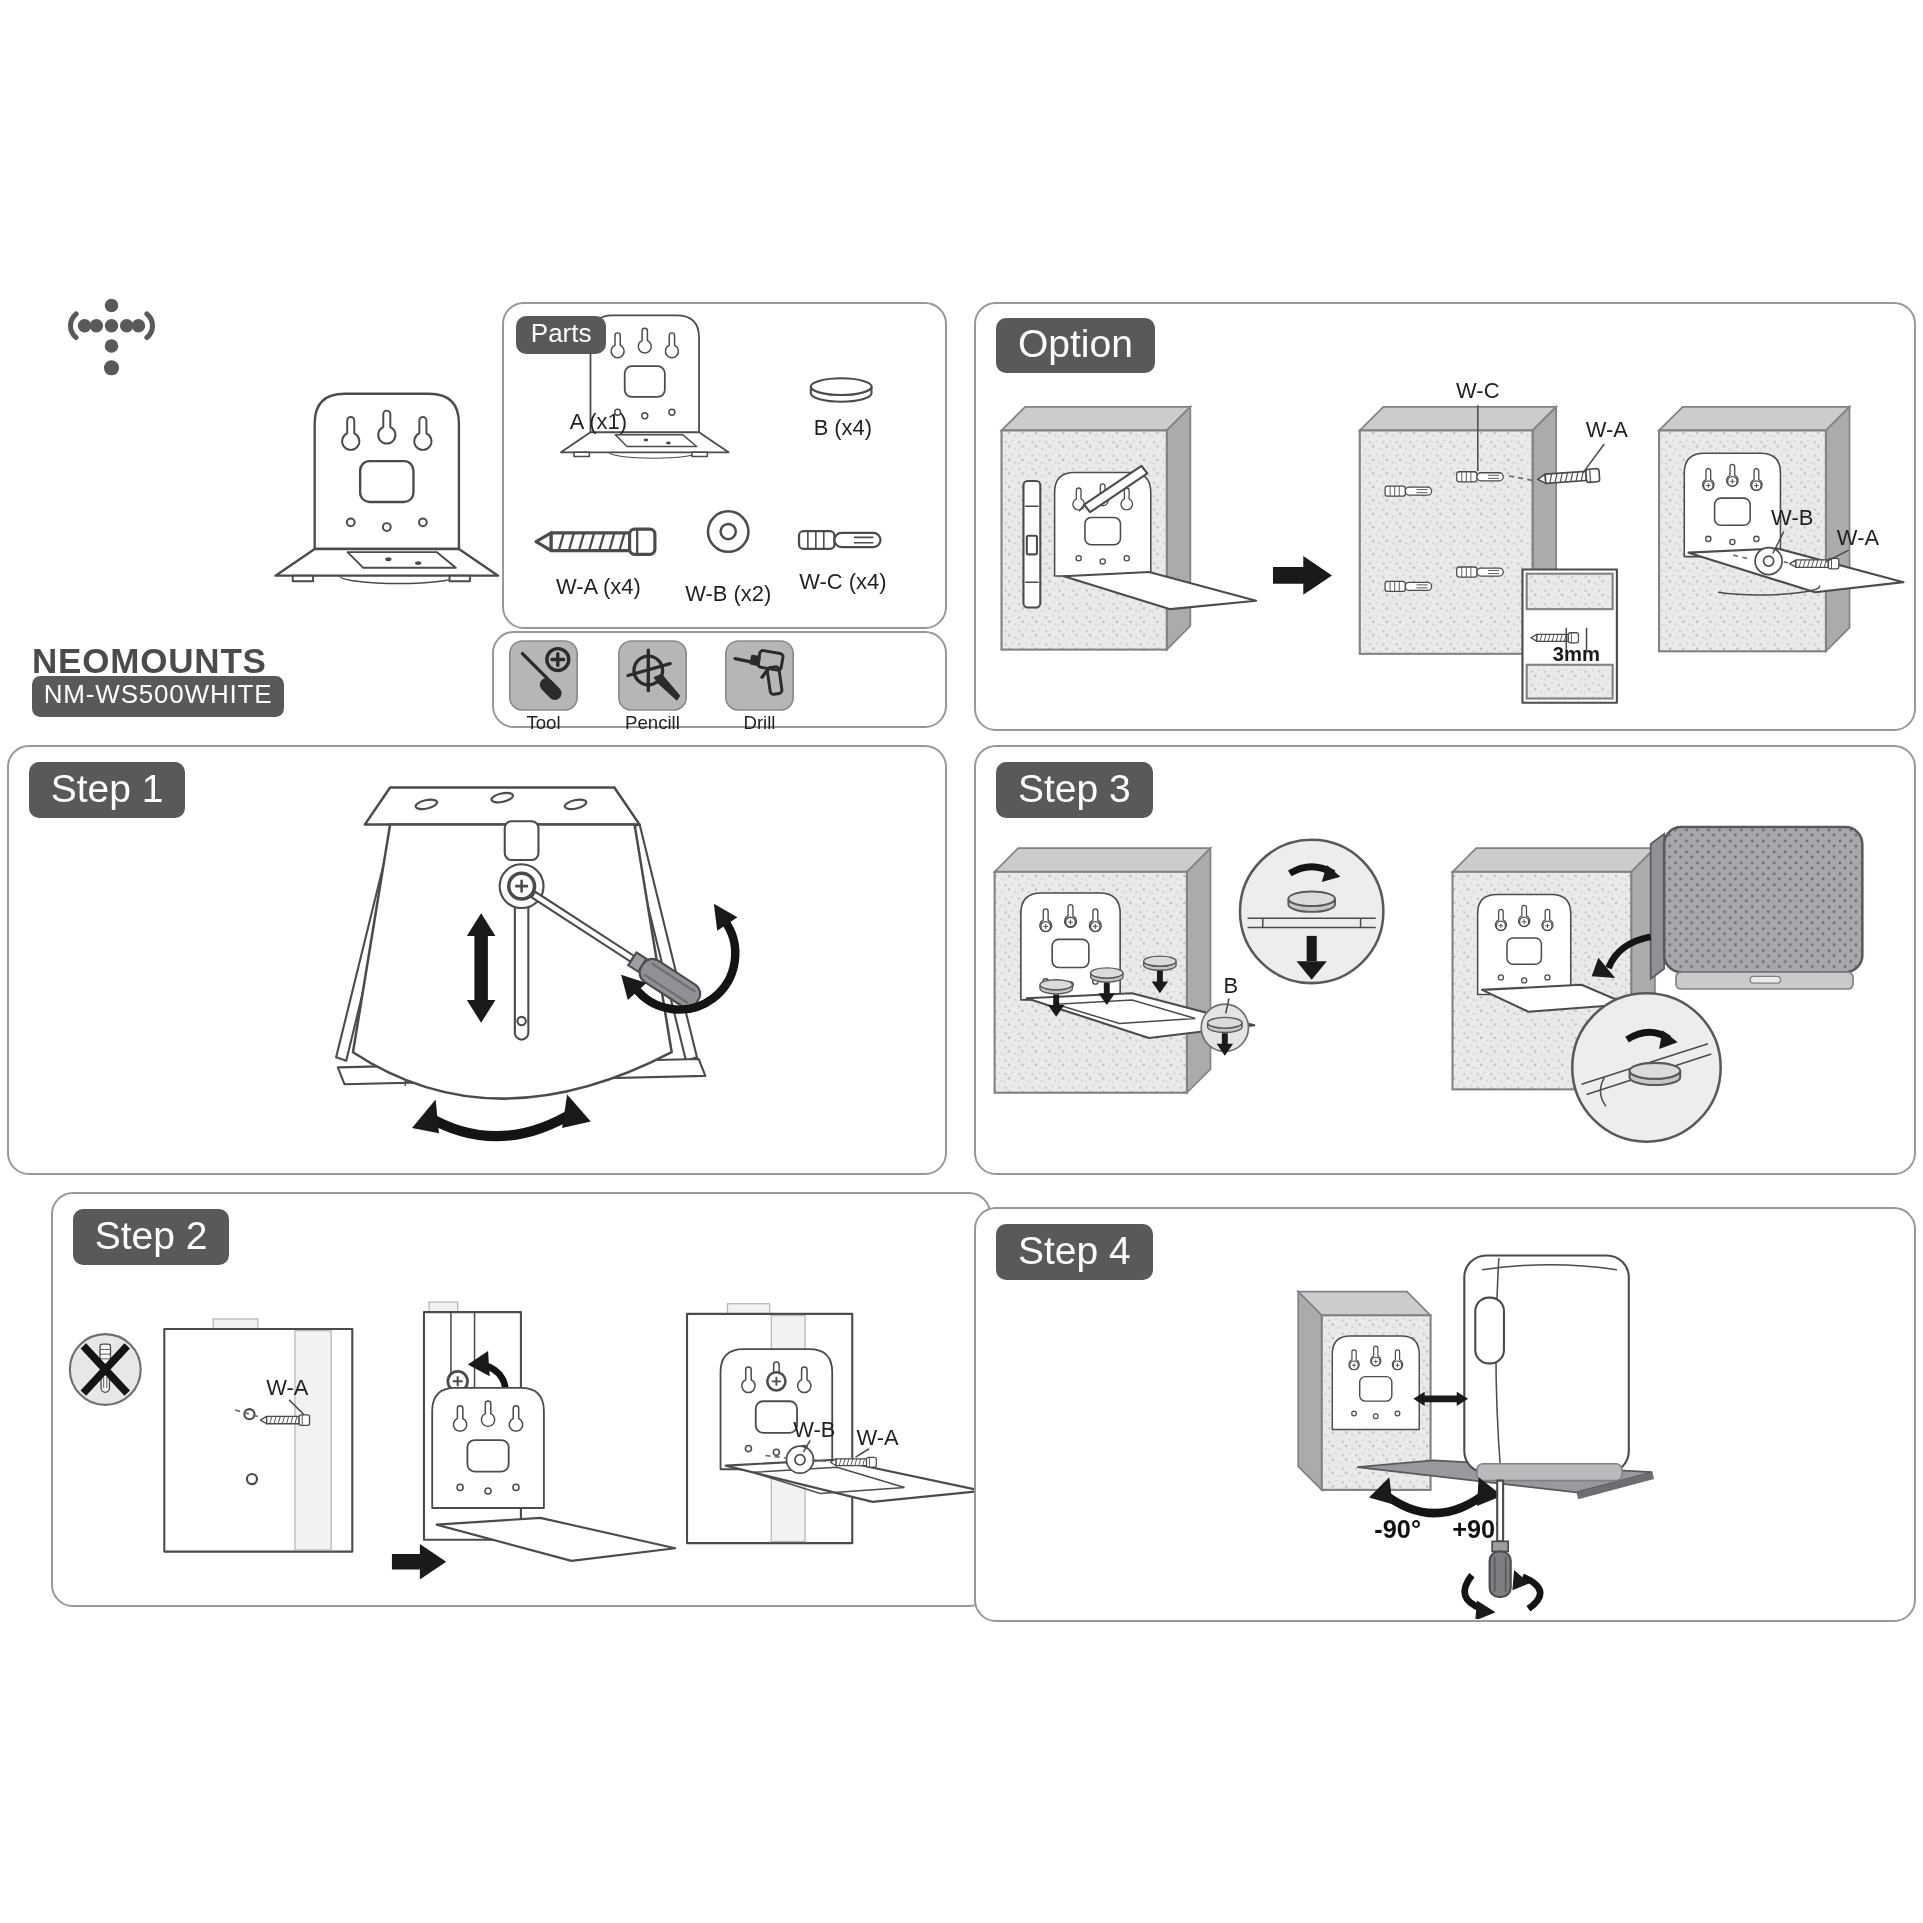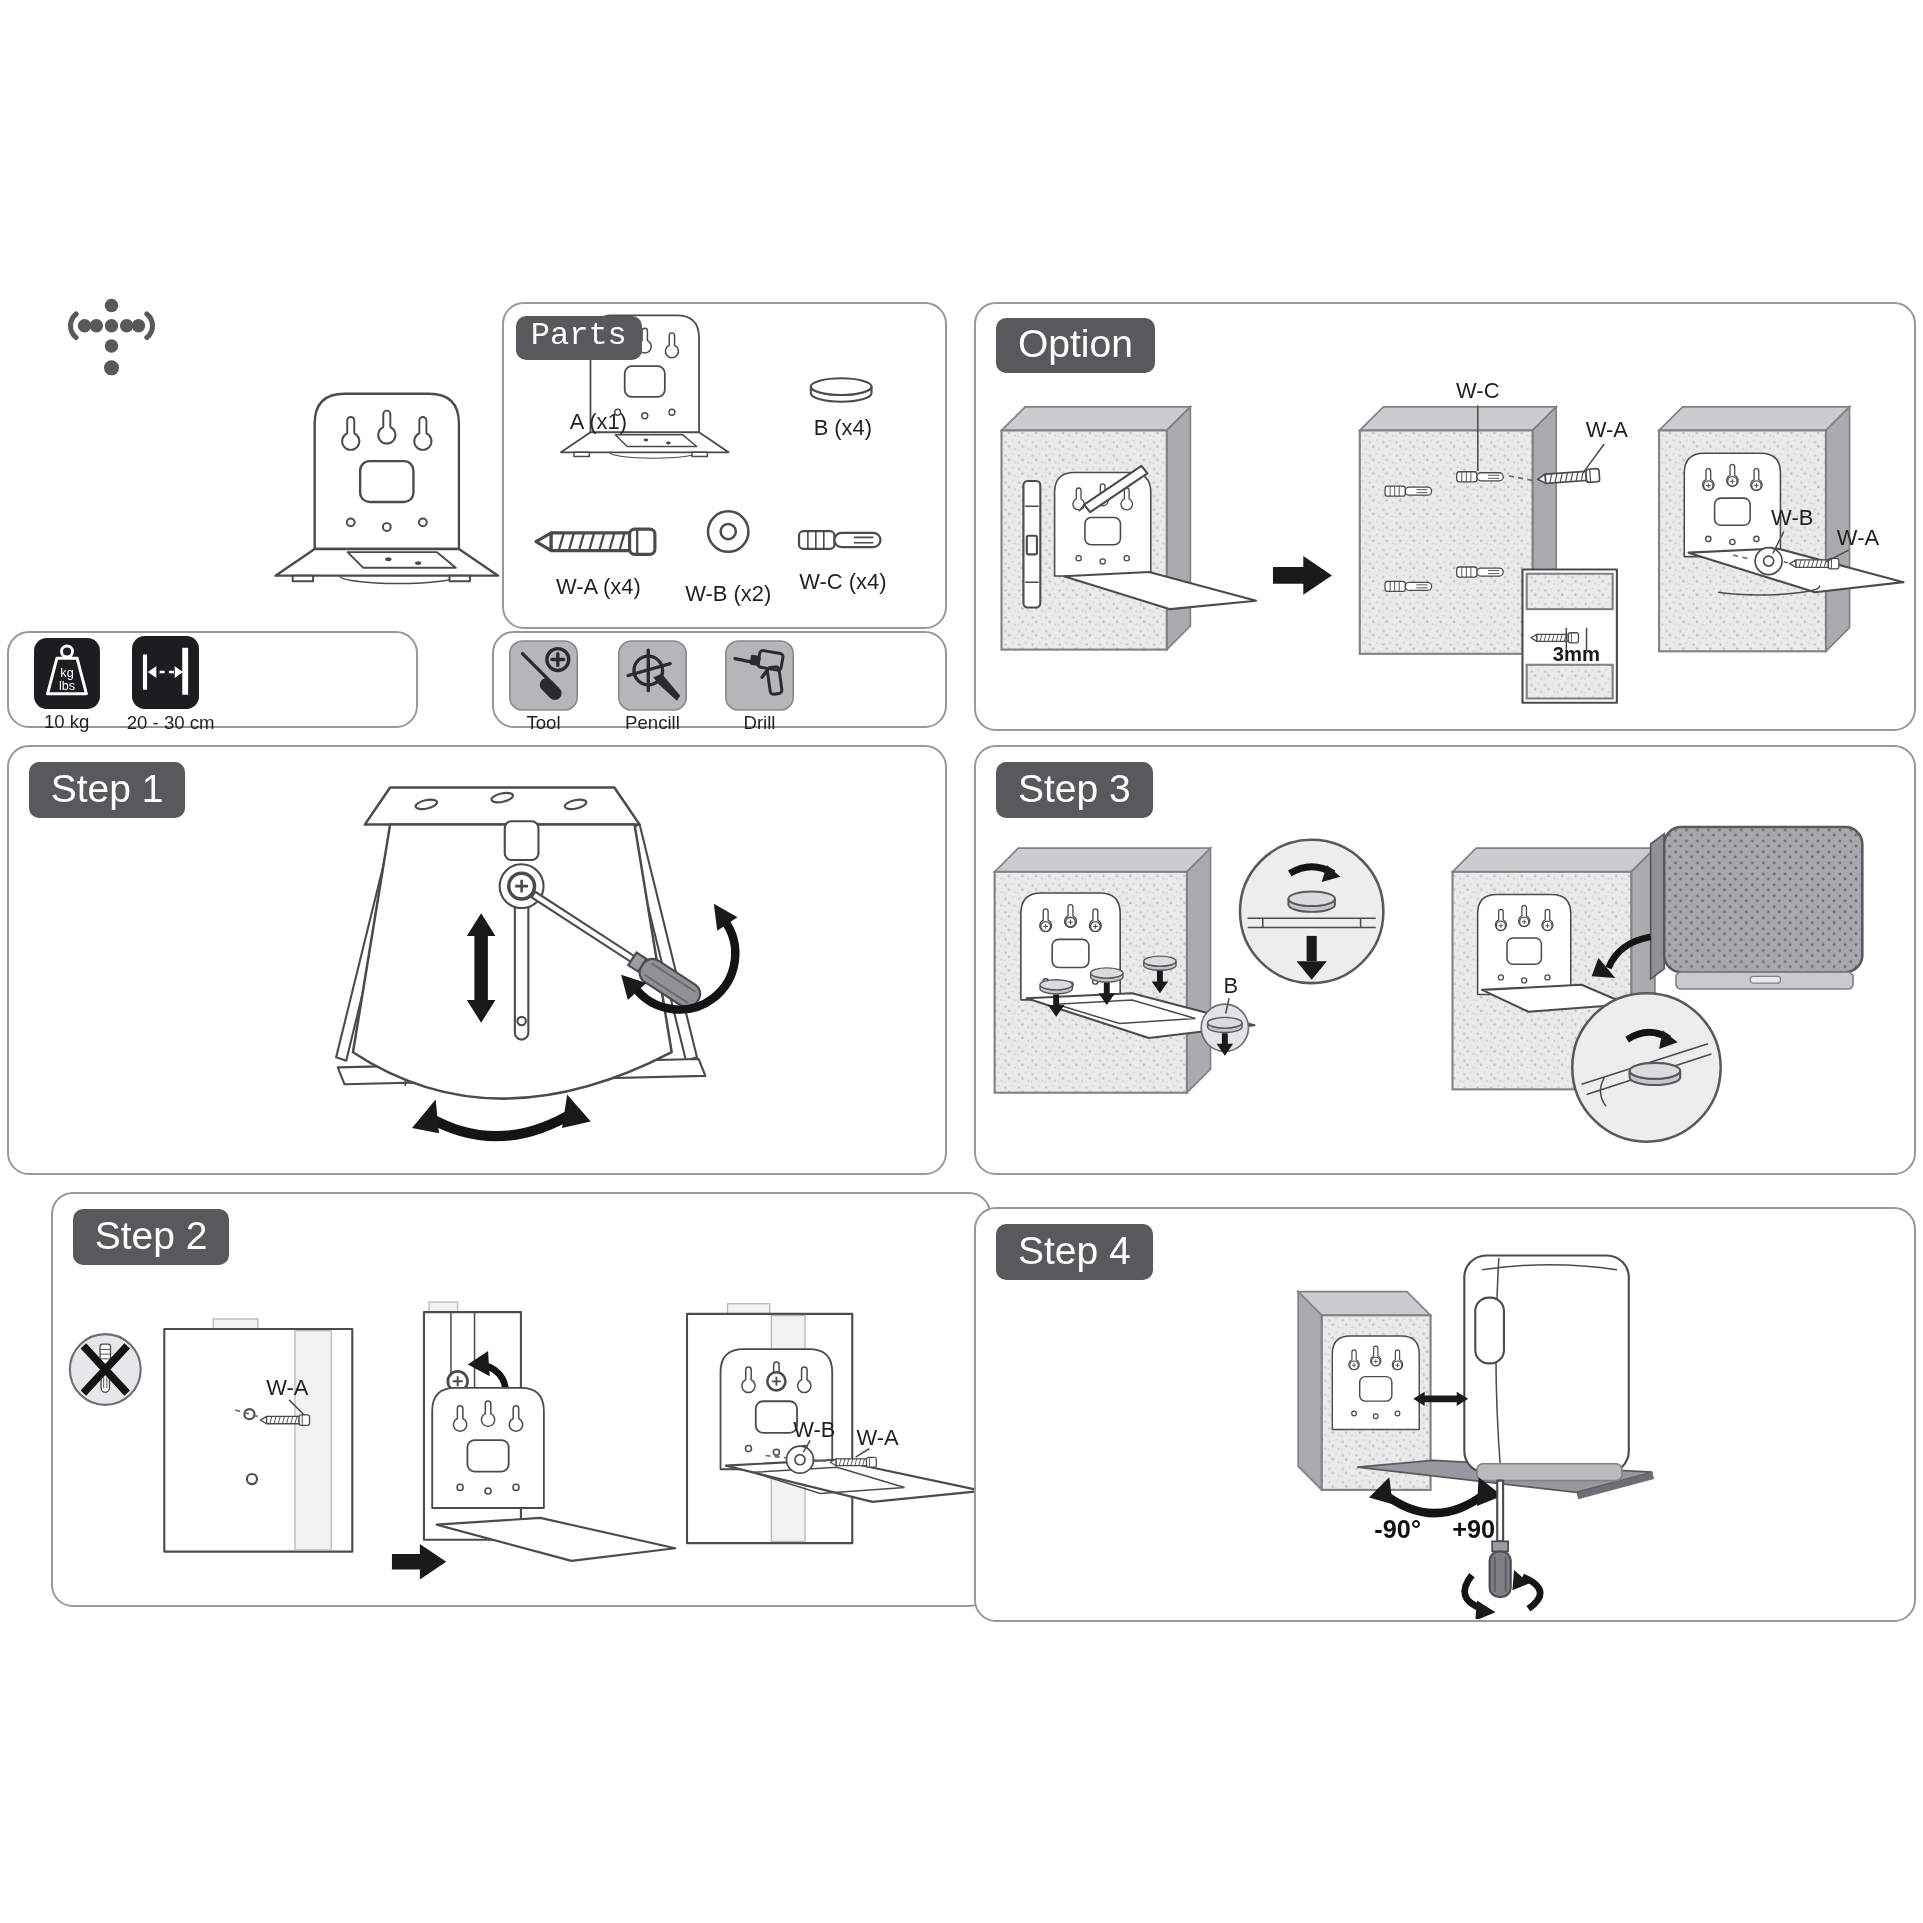--- a/index.html
+++ b/index.html
@@ -1,21 +1,21 @@
 <!DOCTYPE html>
 <html style="font-size:13.5px"><head>
 <meta charset="utf-8">
 <style>
   html,body{margin:0;padding:0;background:#fff;}
   body{width:1924px;height:1924px;font-family:"Liberation Sans",sans-serif;}
   .sheet{position:relative;width:1924px;height:1924px;background:#fff;overflow:hidden;}
   .panel{position:absolute;border:2.5px solid #96989b;border-radius:22px;background:#fff;box-sizing:border-box;}
   .badge{position:absolute;background:#58595b;color:#fff;border-radius:10px;line-height:1;white-space:nowrap;z-index:5;}
   .badge-lg{font-size:39px;padding:6.7px 22px 10px;}
-  .badge-sm{font-size:32px;padding:4.2px 15px 7.6px;font-family:Liberation Mono, monospace;}
+  .badge-sm{font-size:26px;padding:4.2px 15px 7.6px;}
   .brand-name{position:absolute;left:15px;top:346px;font-size:35px;font-weight:bold;color:#4a4b4d;letter-spacing:0.8px;}
   .brand-model{position:absolute;left:15px;top:381px;background:#58595b;color:#fff;font-size:26px;padding:3.4px 11.8px 6.7px;border-radius:8.4px;letter-spacing:0.8px;}
   .abs{position:absolute;}
   .spec-label,.tool-label{position:absolute;font-size:18.6px;color:#231f20;text-align:center;white-space:nowrap;}
   svg{display:block;}
   svg text{font-family:"Liberation Sans",sans-serif;}
   .s{fill:#fff;stroke:#4a4b4d;stroke-width:2.5;stroke-linejoin:round;}
   .s3{stroke-width:3;}
   .ln2{stroke:#4a4b4d;stroke-width:1.8;fill:none;}
   .blk{fill:#1a1a1a;stroke:none;}
@@ -156,39 +156,20 @@
           <use href="#washer" transform="translate(266,270) scale(1.2)"></use>
         </g>
       <text class="lbl" x="266" y="352">W-B (x2)</text>
       <g>
           <use href="#plugH" transform="translate(350,280) scale(1.05)"></use>
         </g>
       <text class="lbl" x="402" y="338">W-C (x4)</text>
     </svg>
   </section>
 
-  <section class="panel" style="left:6.7px;top:631px;width:411px;height:97px;">
-    <svg class="abs" style="left:25px;top:5px;" width="66" height="71" viewBox="0 0 78 84">
-      <rect class="tile-dark" width="78" height="84" rx="15"></rect>
-      <circle class="wht" cx="39" cy="16" r="6.5"></circle>
-      <path class="wht" d="M27,24 L16,66 H62 L51,24 Z"></path>
-      <text x="39" y="46" fill="#fff" font-size="15" text-anchor="middle">kg</text>
-      <text x="39" y="62" fill="#fff" font-size="15" text-anchor="middle">lbs</text>
-    </svg>
-    <div class="spec-label" style="left:25px;top:78px;width:66px;">10 kg</div>
-    <svg class="abs" style="left:123px;top:3.4px;" width="67" height="73" viewBox="0 0 80 87">
-      <rect class="tile-dark" width="80" height="87" rx="15"></rect>
-      <rect x="13" y="22" width="5" height="42" fill="#fff"></rect>
-      <rect x="60" y="14" width="7" height="56" fill="#fff"></rect>
-      <path d="M22,43 h36" stroke="#fff" stroke-width="3" stroke-dasharray="6 5" fill="none"></path>
-      <path d="M29,36 L19,43 L29,50 Z" fill="#fff"></path>
-      <path d="M51,36 L61,43 L51,50 Z" fill="#fff"></path>
-    </svg>
-    <div class="spec-label" style="left:118px;top:79px;width:78px;">20 - 30 cm</div>
-  </section>
 
   <section class="panel" style="left:492px;top:631px;width:455px;height:97px;">
     <svg class="abs" style="left:15px;top:6.7px;" width="69" height="71" viewBox="0 0 82 84">
       <rect class="tile-gray" x="1" y="1" width="80" height="82" rx="15"></rect>
       <circle class="tool-ink" cx="58" cy="23" r="13" stroke-width="3"></circle>
       <path class="tool-ink" d="M51,23 h14 M58,16 v14" stroke-width="3"></path>
       <path class="tool-ink" d="M16,16 L46,46" stroke-width="5"></path>
       <rect x="42" y="44" width="30" height="16" rx="8" transform="rotate(45 46 46)" fill="#2b2b2d"></rect>
     </svg>
     <div class="tool-label" style="left:15px;top:79px;width:69px;">Tool</div>

